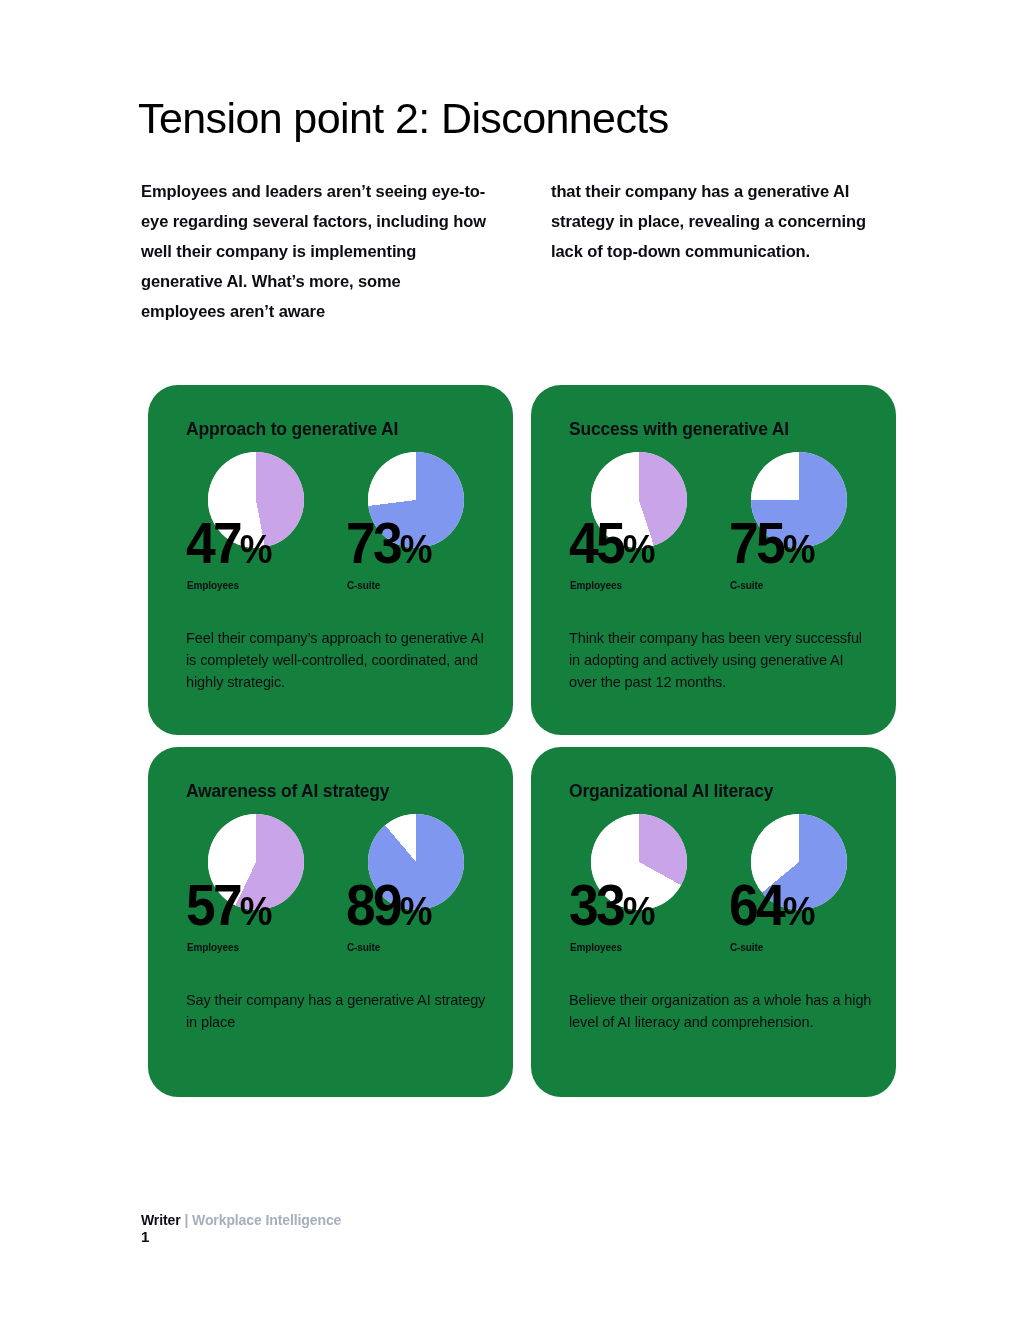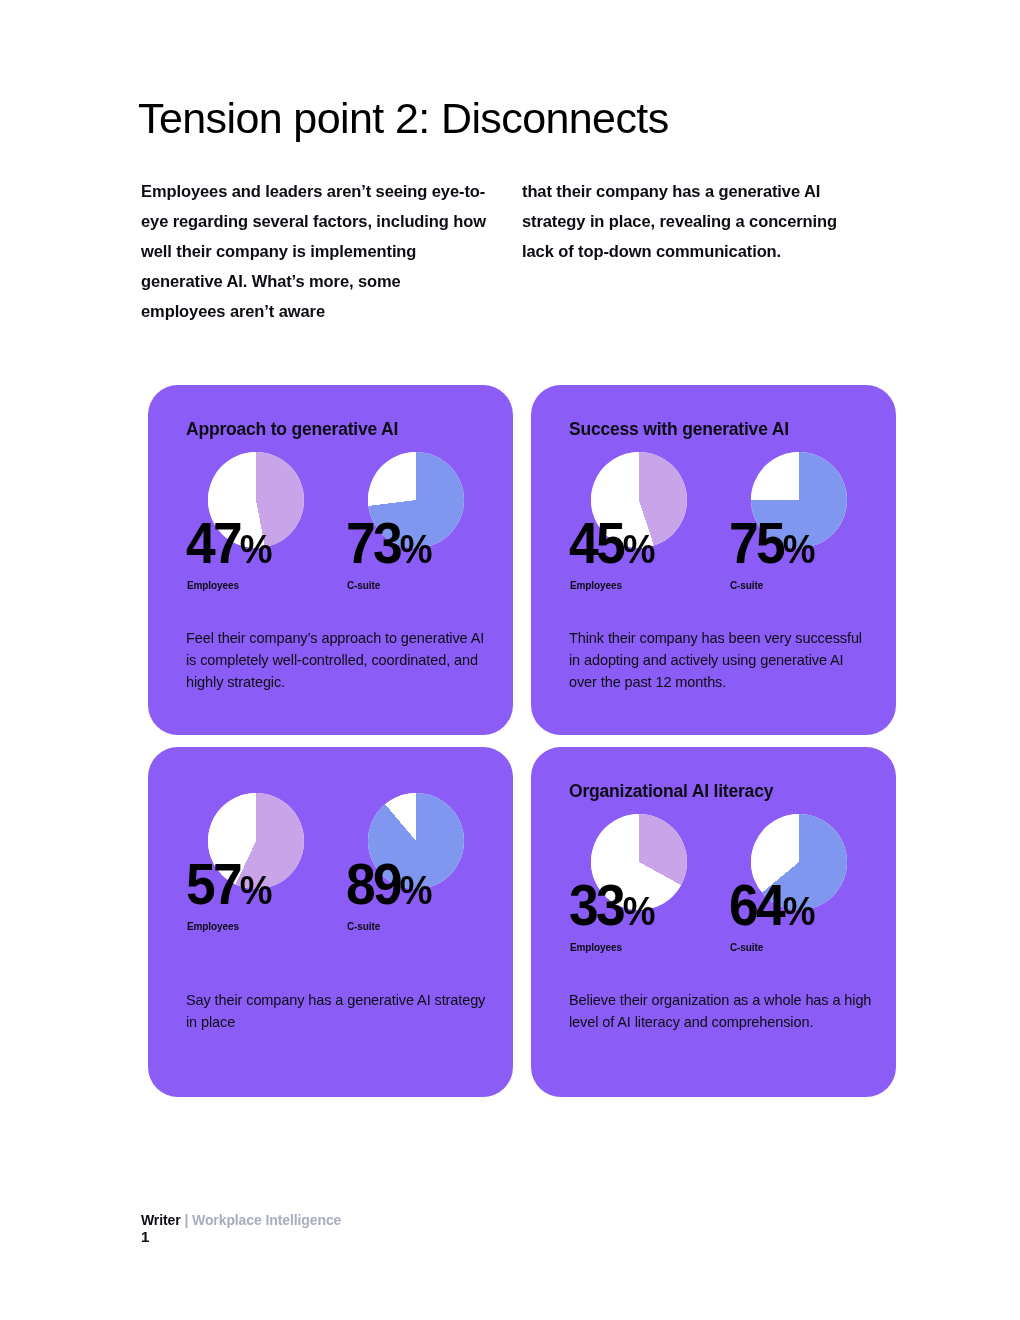--- a/index.html
+++ b/index.html
@@ -32,21 +32,21 @@
     white-space: nowrap;
   }
 
   
   .intro {
     position: absolute;
     left: 133px;
     top: 176px;
     width: 762px;
     display: flex;
-    gap: 36px;
+    gap: 65px;
   }
   .intro-col {
     width: 345px;
     font-size: 16.5px;
     line-height: 30px;
     font-weight: 700;
     color: #0c0c14;
     letter-spacing: -0.1px;
   }
 
@@ -56,21 +56,21 @@
     left: 140px;
     top: 385px;
     width: 748px;
     display: grid;
     grid-template-columns: 365px 365px;
     grid-template-rows: 350px 350px;
     column-gap: 18px;
     row-gap: 12px;
   }
   .card {
-    background: #8b5cf6;
+    background: #15803d;
     border-radius: 30px;
     padding: 34px 30px 0 38px;
     position: relative;
   }
   .card-title {
     font-size: 17.5px;
     font-weight: 800;
     letter-spacing: -0.2px;
     color: #0c0c14;
     margin-bottom: 4px;
@@ -223,20 +223,21 @@
               <div class="wedge" style="background: conic-gradient(rgb(127, 151, 238) 0deg, rgb(127, 151, 238) 270deg, rgb(255, 255, 255) 270deg, rgb(255, 255, 255) 360deg);"></div>
             </div>
           <div class="stat-value"><span>75</span><span class="pct">%</span></div>
           <div class="stat-label">C-suite</div>
         </div>
       </div>
       <div class="card-desc">Think their company has been very successful in adopting and actively using generative AI over the past 12 months.</div>
     </div>
 
     <div class="card">
+      <div class="card-title">Awareness of AI strategy</div>
       <div class="stats">
         <div class="stat employees">
           <div class="pie">
               <div class="wedge" style="background: conic-gradient(rgb(201, 164, 232) 0deg, rgb(201, 164, 232) 205.2deg, rgb(255, 255, 255) 205.2deg, rgb(255, 255, 255) 360deg);"></div>
             </div>
           <div class="stat-value"><span>57</span><span class="pct">%</span></div>
           <div class="stat-label">Employees</div>
         </div>
         <div class="stat csuite">
           <div class="pie">

